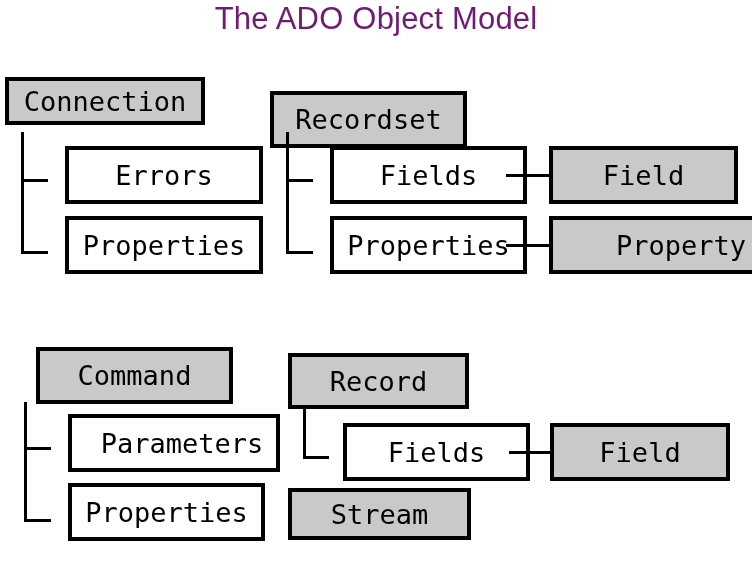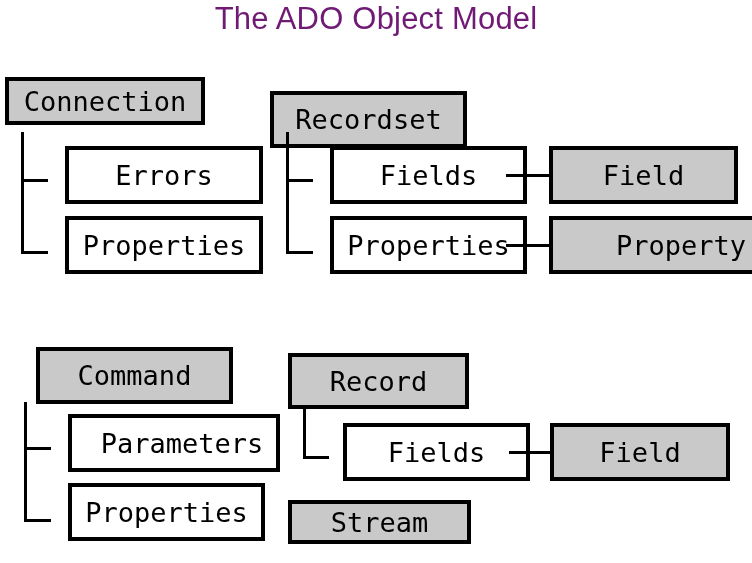--- a/index.html
+++ b/index.html
@@ -104,15 +104,15 @@
 
   <div class="conn conn-v" style="left:303px; top:409px; width:3px; height:50px;"></div>
   <div class="conn conn-h" style="left:303px; top:456px; width:26px; height:3px;"></div>
 
   <div class="node plain" style="left:323px; top:423px; width:187px; height:58px;">Fields</div>
 
   <div class="conn conn-h" style="left:509px; top:451px; width:42px; height:3px;"></div>
 
   <div class="node shaded" style="left:550px; top:423px; width:180px; height:58px;">Field</div>
 
-  <div class="node shaded" style="left:288px; top:500px; width:183px; height:44px;">Stream</div>
+  <div class="node shaded" style="left:288px; top:488px; width:183px; height:52px;">Stream</div>
 
 </div>
 
 </body></html>

